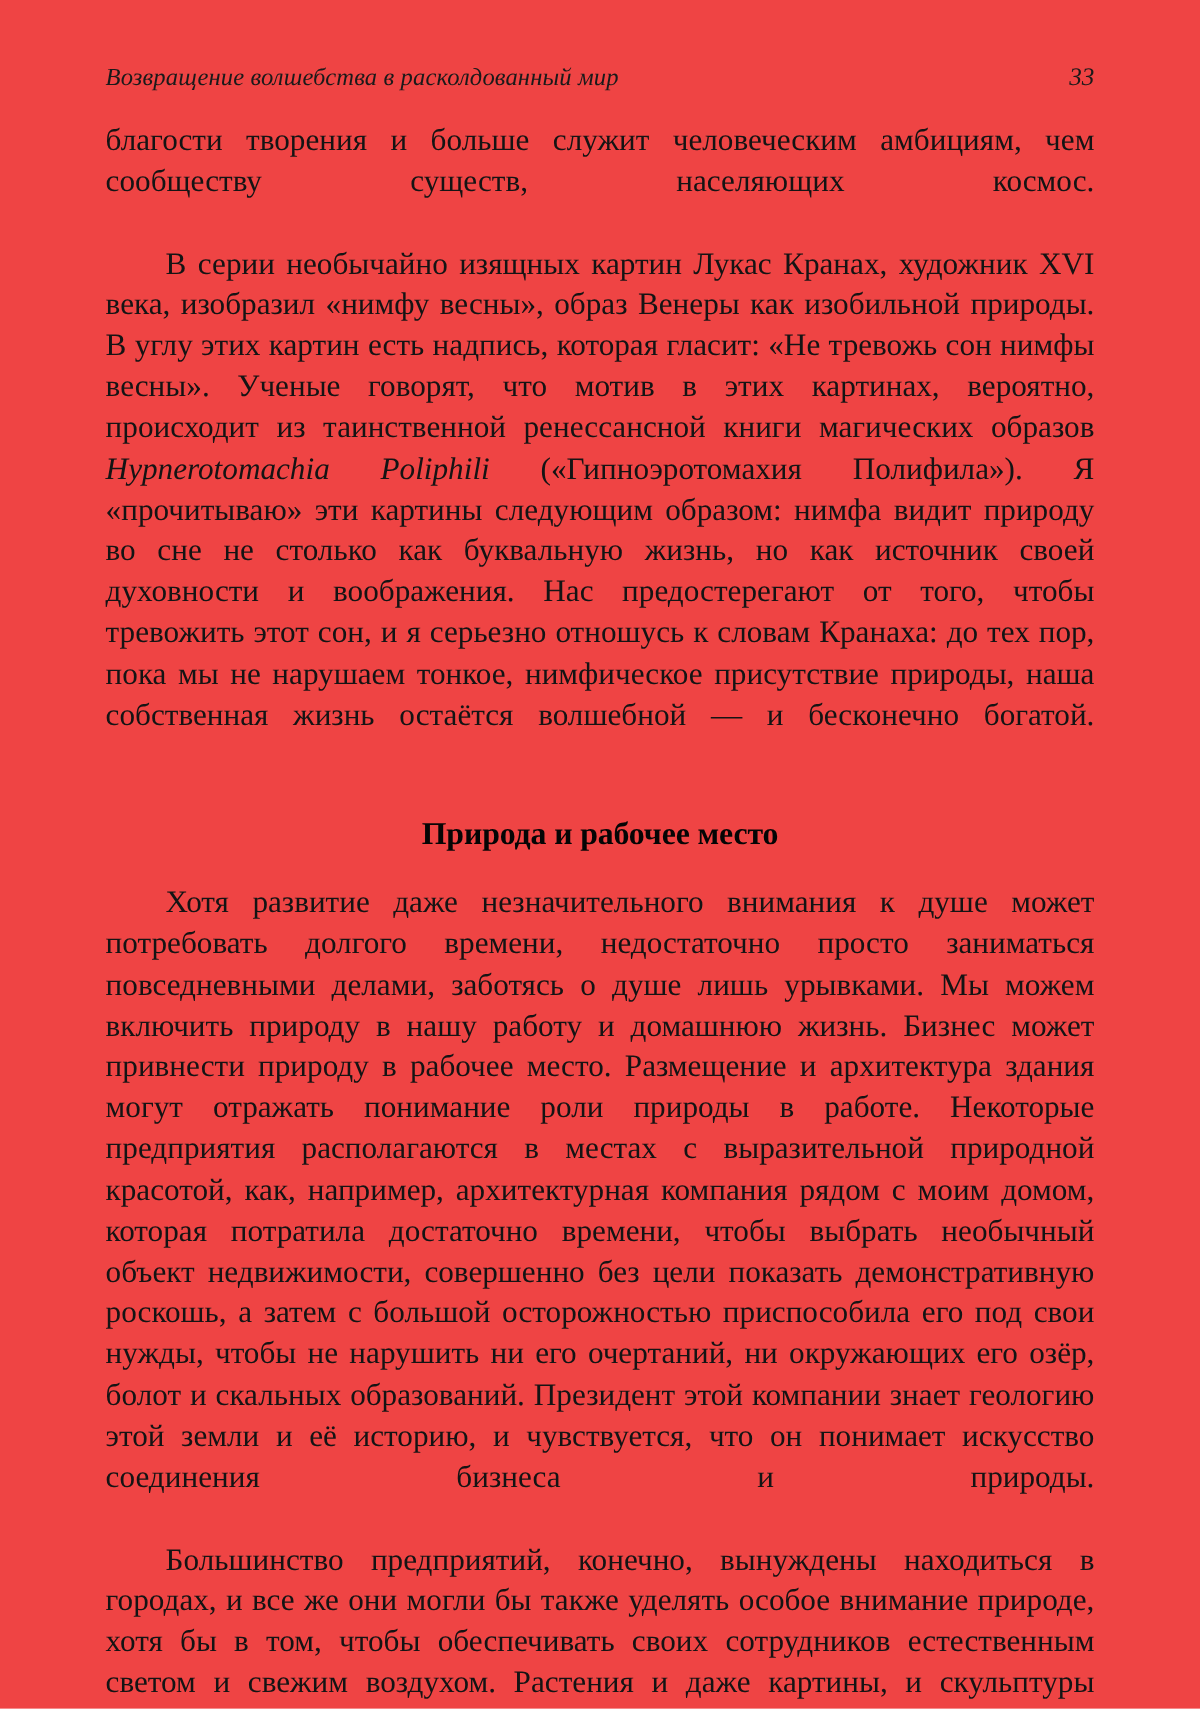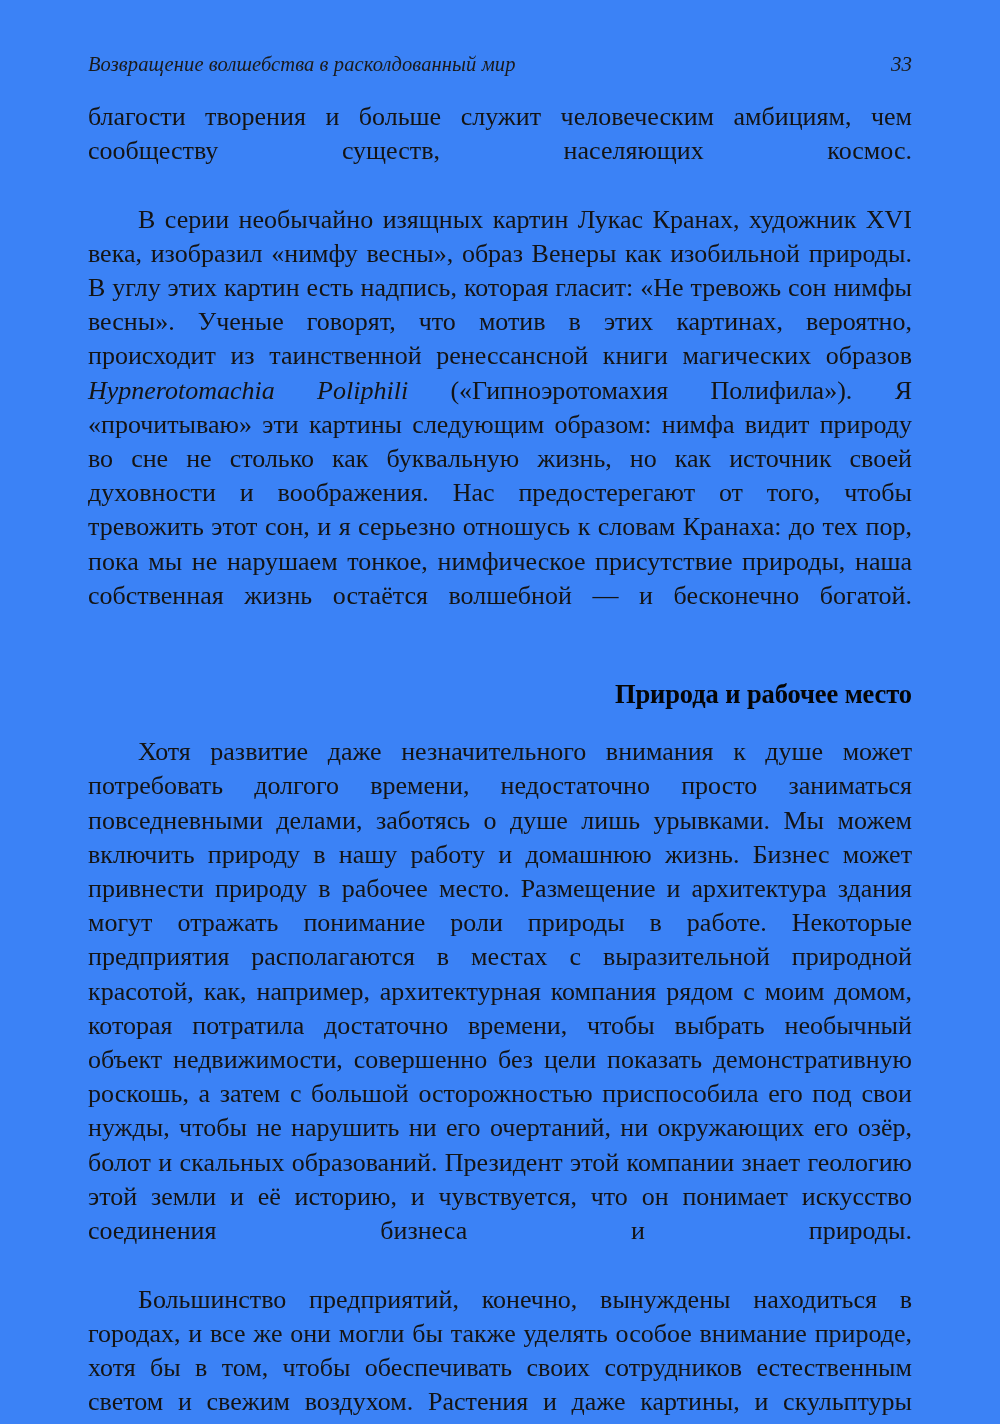--- a/index.html
+++ b/index.html
@@ -6,21 +6,21 @@
   html, body {
     margin: 0;
     padding: 0;
     background: #ffffff;
   }
 
   .page {
     position: relative;
     width: 1000px;
     height: 1424px;
-    background: #3b82f6;
+    background: #ef4444;
     margin: 0 auto;
     overflow: hidden;
     box-sizing: border-box;
     font-family: "Liberation Serif", "DejaVu Serif", serif;
     color: #141414;
   }
 
   
   .running-head {
     position: absolute;
@@ -82,21 +82,21 @@
     width: 100%;
   }
 
   
   .section-heading {
     margin: 0;
     font-size: 26.5px;
     font-weight: bold;
     line-height: 34px;
     color: #050505;
-    text-align: right;
+    text-align: center;
     letter-spacing: -0.1px;
   }
 
   .gap-before-heading { height: 30px; }
   .gap-after-heading  { height: 24px; }
 </style>
 </head>
 <body>
 
 <div class="page">

